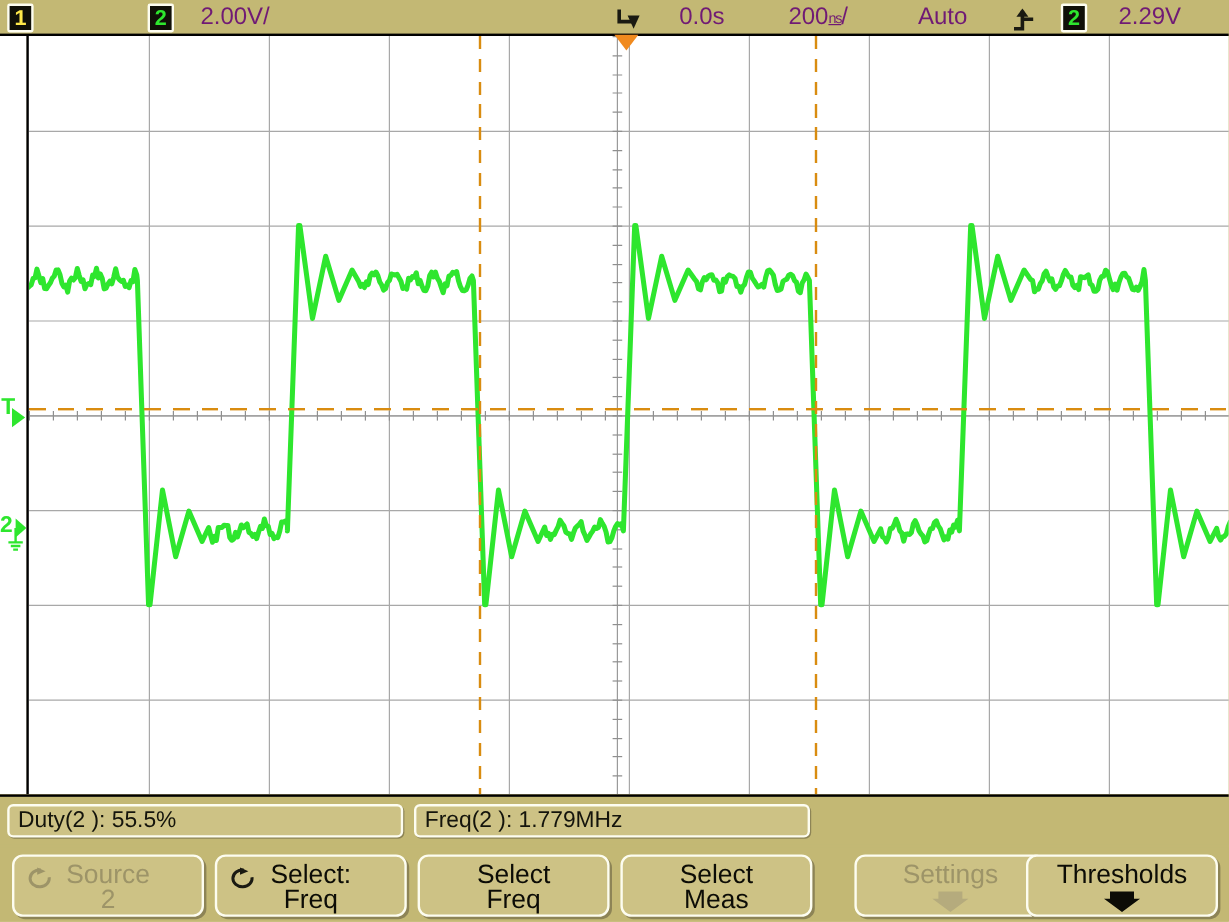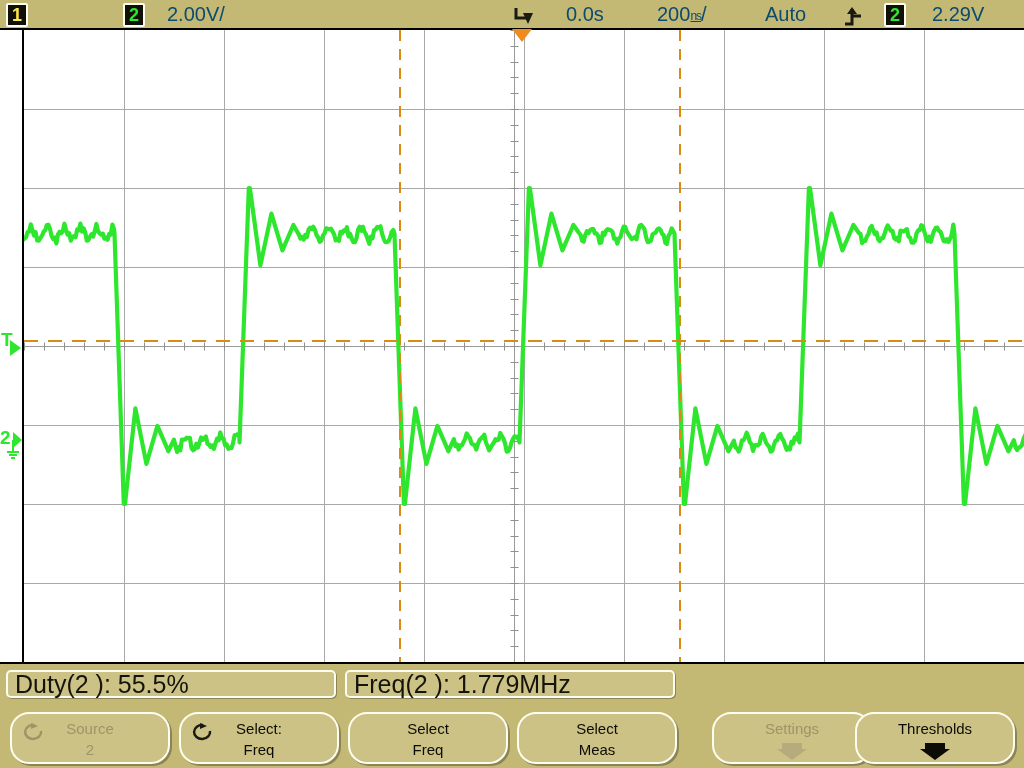--- a/index.html
+++ b/index.html
@@ -31,21 +31,21 @@
     border: 2px solid #fdfdf0;
     border-radius: 2px;
     color: #ffe94a;
     font-size: 18px; font-weight: bold;
     line-height: 20px; text-align: center;
     font-family: "Liberation Sans", sans-serif;
   }
   .ch-badge.green { color: #2ee62e; }
   .tb-text {
     position: absolute; top: 3px;
-    color: #0c4a6e;
+    color: #701a75;
     font-size: 20px;
     line-height: 23px;
     white-space: nowrap;
     font-family: "Liberation Sans", sans-serif;
   }
   .ns-unit { font-size: 12px; text-decoration: underline; vertical-align: 1px; letter-spacing:-1px;}
 
   
   #plot {
     position: absolute;
@@ -98,43 +98,43 @@
     background: #c3b874;
     border-top: 2px solid #000;
   }
   .meas-box {
     position: absolute; top: 6px; height: 28px;
     background: #cdc285;
     border: 2px solid #fdfdf0;
     border-radius: 5px;
     box-shadow: 1px 1px 0 #8d8456;
     color: #14140c;
-    font-size: 25px;
+    font-size: 19px;
     line-height: 24px;
     padding-left: 7px;
     white-space: nowrap;
     font-family: "Liberation Sans", sans-serif;
   }
 
   
   #softkeys {
     position: absolute; left: 0; top: 706px;
     width: 1024px; height: 62px;
     background: #c3b874;
   }
   .skey {
     position: absolute; top: 6px;
     width: 160px; height: 52px;
     background: #cdc285;
     border: 2px solid #fdfdf0;
-    border-radius: 19px;
+    border-radius: 9px;
     box-shadow: 2px 2px 0 #8d8456;
     color: #0c0c06;
     text-align: center;
-    font-size: 15px;
+    font-size: 22px;
     font-family: "Liberation Sans", sans-serif;
   }
   .skey .l1 { position:absolute; left:0; right:0; top: 4px; line-height: 22px; }
   .skey .l2 { position:absolute; left:0; right:0; top: 25px; line-height: 22px; }
   .skey.disabled { color: #9d9468; }
   .rot-icon { position: absolute; left: 10px; top: 8px; width: 24px; height: 20px; }
   .dn-arrow { position: absolute; left: 50%; margin-left: -16px; top: 27px; width: 32px; height: 20px; }
 
   svg { display: block; }
 </style>

